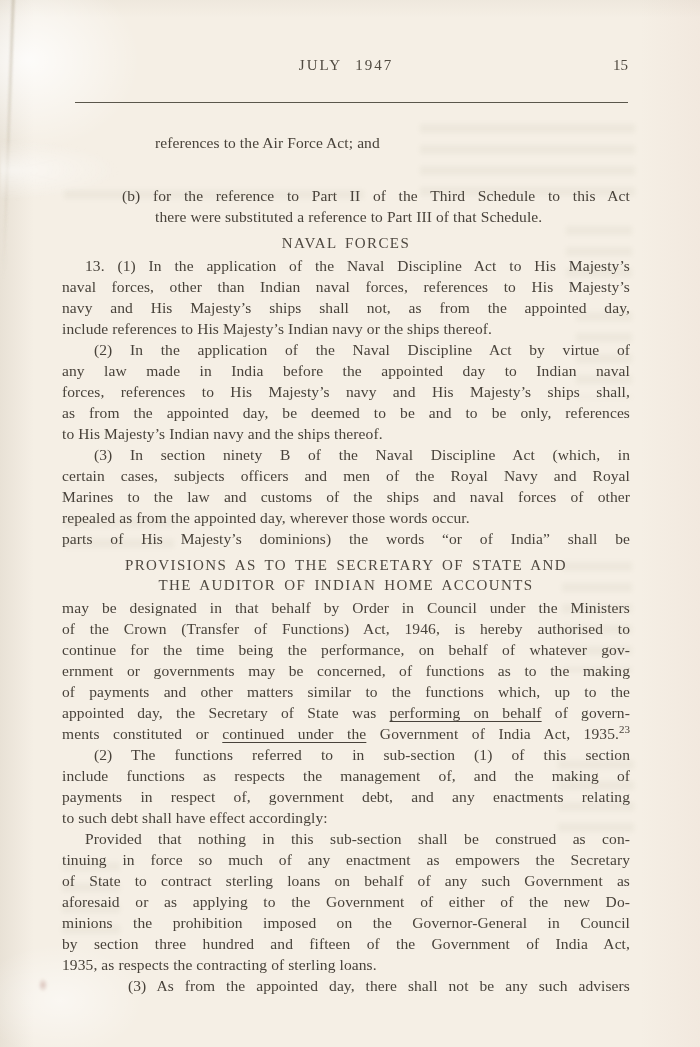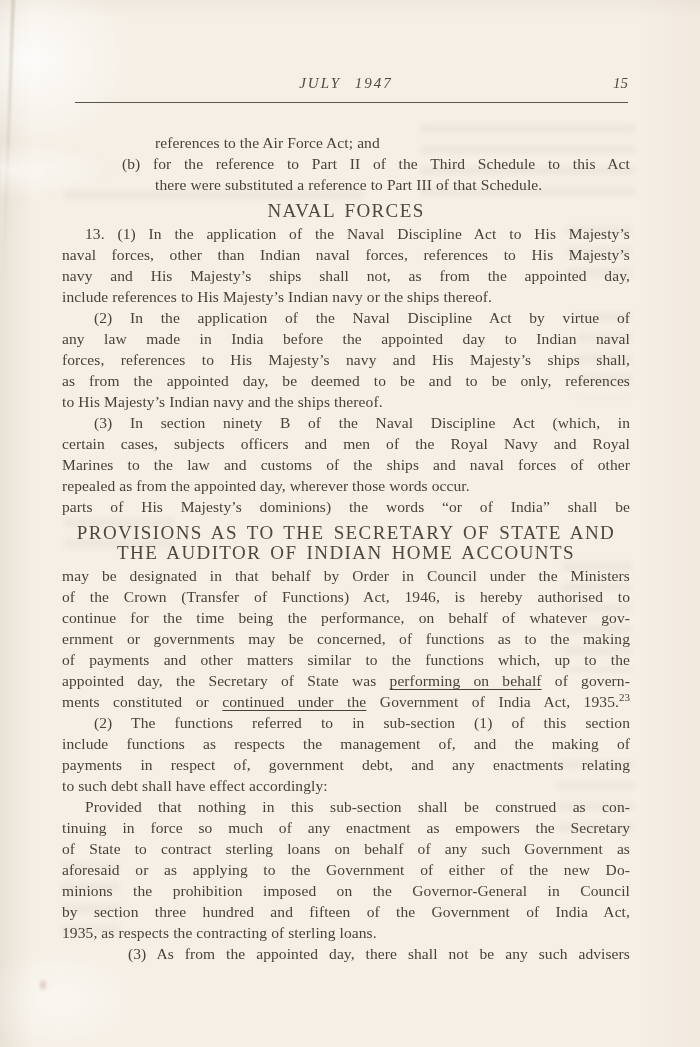--- a/index.html
+++ b/index.html
@@ -10,45 +10,45 @@
     font-family:"Liberation Serif","DejaVu Serif",serif;
     background:
       radial-gradient(160px 130px at 28px 60px, rgba(255,255,255,.8), rgba(255,255,255,0) 70%),
       radial-gradient(120px 80px at 60px 1000px, rgba(255,255,255,.5), rgba(255,255,255,0) 70%),
       linear-gradient(to right, rgba(120,104,78,.10), rgba(120,104,78,0) 34px),
       linear-gradient(to left, rgba(190,130,120,.06), rgba(190,130,120,0) 60px),
       linear-gradient(to bottom, rgba(120,104,78,.05), rgba(120,104,78,0) 18px),
       #f5efe5;
     color:#48423a;
   }
-  .header{position:absolute;top:75px;left:62px;width:568px;height:18px;font-style:italic;}
+  .header{position:absolute;top:57px;left:62px;width:568px;height:18px;}
   .header .date{
     display:block;text-align:center;font-size:15px;line-height:16px;
     letter-spacing:2px;word-spacing:8px;color:#504a40;
   }
   .header .pagenum{
     position:absolute;right:2px;top:0;font-size:15px;line-height:16px;color:#504a40;
   }
   .rule{position:absolute;top:102px;left:75px;width:553px;border-top:1.7px solid #5a564b;}
   .content{position:absolute;top:132px;left:62px;width:568px;}
   .line{
     font-size:15.5px;line-height:21px;
     text-align:justify;text-align-last:justify;
     color:#48423a;letter-spacing:.1px;
   }
   .line.last{text-align-last:left;}
   .ind-1{padding-left:23px;}
   .ind-2{padding-left:32px;}
-  .ind-3{padding-left:60px;}
+  .ind-3{padding-left:60px;margin-top:32px;}
   .ind-4{padding-left:93px;}
   .ind-5{padding-left:66px;}
   .block.heading{margin:6px 0 2px;}
   .hline{
     text-align:center;text-align-last:center;
-    font-size:19px;line-height:20px;
+    font-size:15px;line-height:20px;
     letter-spacing:1.4px;word-spacing:3px;color:#4e4840;
   }
   u{text-decoration-thickness:1px;text-underline-offset:2.5px;}
   sup{font-size:11px;line-height:0;vertical-align:super;letter-spacing:0;}
   .ghost{
     position:absolute;pointer-events:none;opacity:.5;filter:blur(2px);
     background:repeating-linear-gradient(to bottom, rgba(148,145,118,.15) 0 9px, rgba(0,0,0,0) 9px 21px);
   }
   .crease{position:absolute;pointer-events:none;filter:blur(1.2px);}
   .crease.c1{left:7px;top:-10px;width:3px;height:290px;

